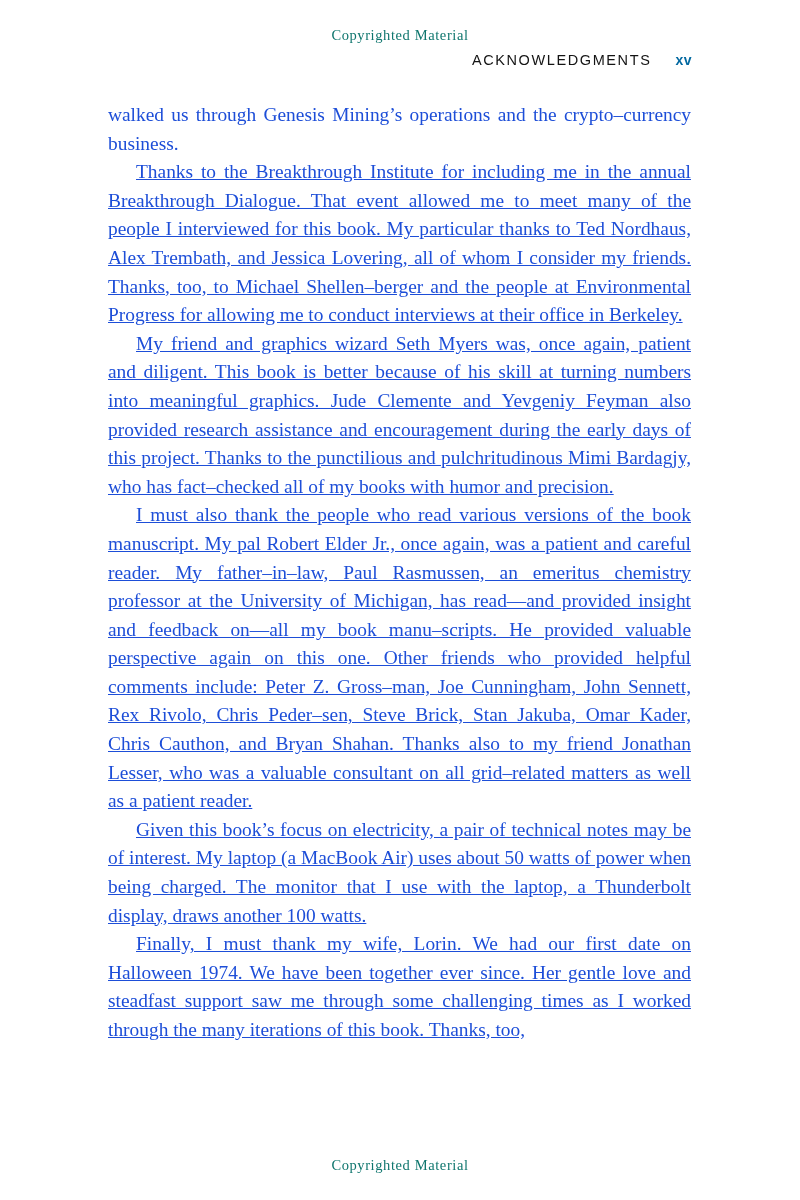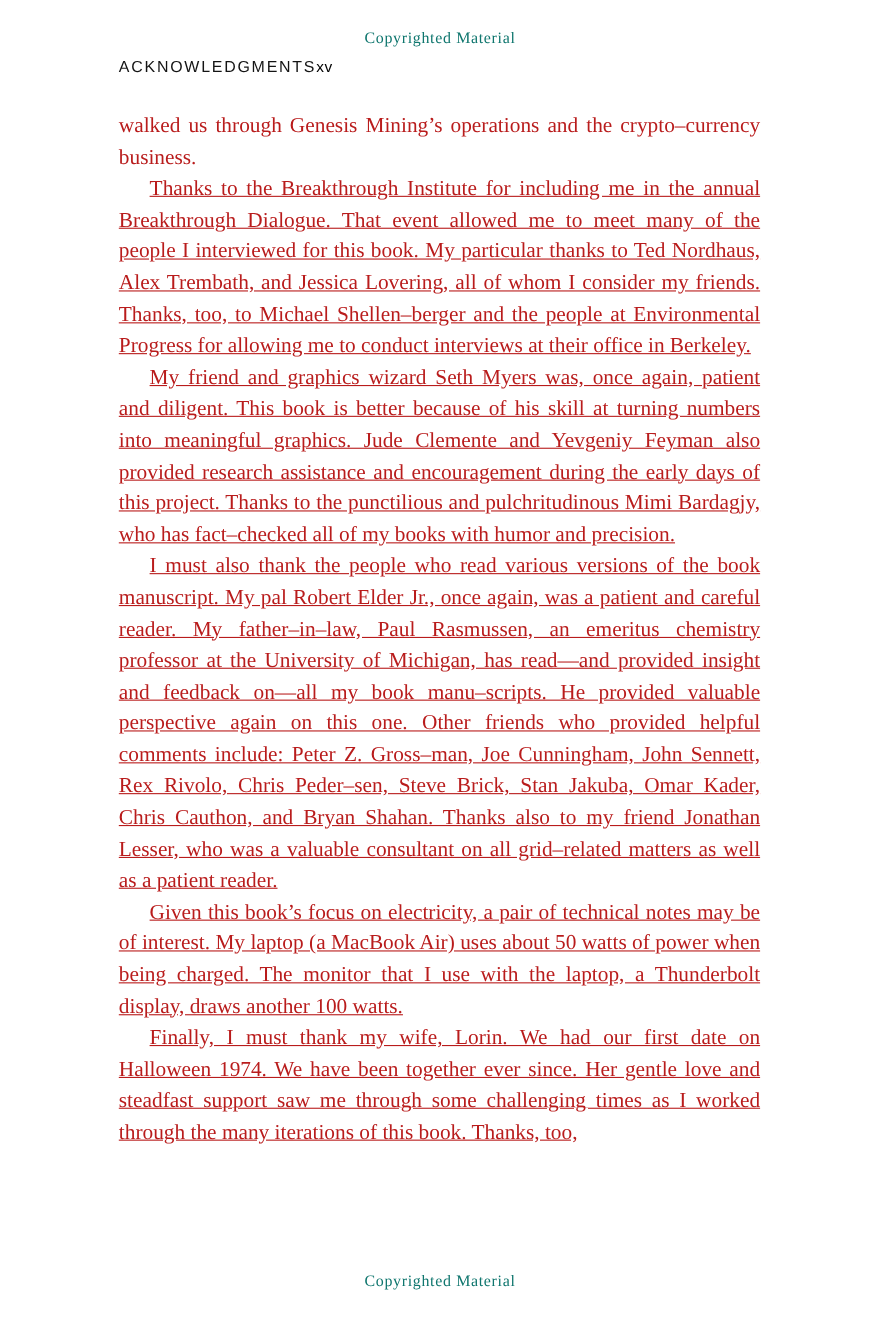--- a/index.html
+++ b/index.html
@@ -34,49 +34,50 @@
   .watermark-top { top: 27px; }
   .watermark-bottom { top: 1157px; }
 
   .runhead {
     position: absolute;
     top: 52px;
     left: 108px;
     width: 584px;
     display: flex;
     align-items: baseline;
-    justify-content: flex-start;
+    justify-content: flex-end;
     font-family: "Liberation Sans", sans-serif;
   }
   .runhead-title {
     font-size: 14.5px;
     letter-spacing: 1.6px;
     font-weight: 400;
     color: #141414;
   }
   .runhead-folio {
     font-size: 14px;
-    font-weight: 400;
+    font-weight: 700;
     letter-spacing: 0.5px;
-    color: #000000;
+    margin-left: 24px;
+    color: #0369a1;
   }
 
   .body-text {
     position: absolute;
     top: 101px;
     left: 108px;
     width: 583px;
   }
   .para {
     margin: 0;
     font-size: 19.4px;
     line-height: 28.6px;
     text-align: justify;
     text-justify: inter-word;
-    color: #b91c1c;
+    color: #1d4ed8;
     hyphens: manual;
   }
   .para.indent {
     text-indent: 28px;
     text-decoration: underline;
   }
   .para:last-child {
     
   }
 </style>

